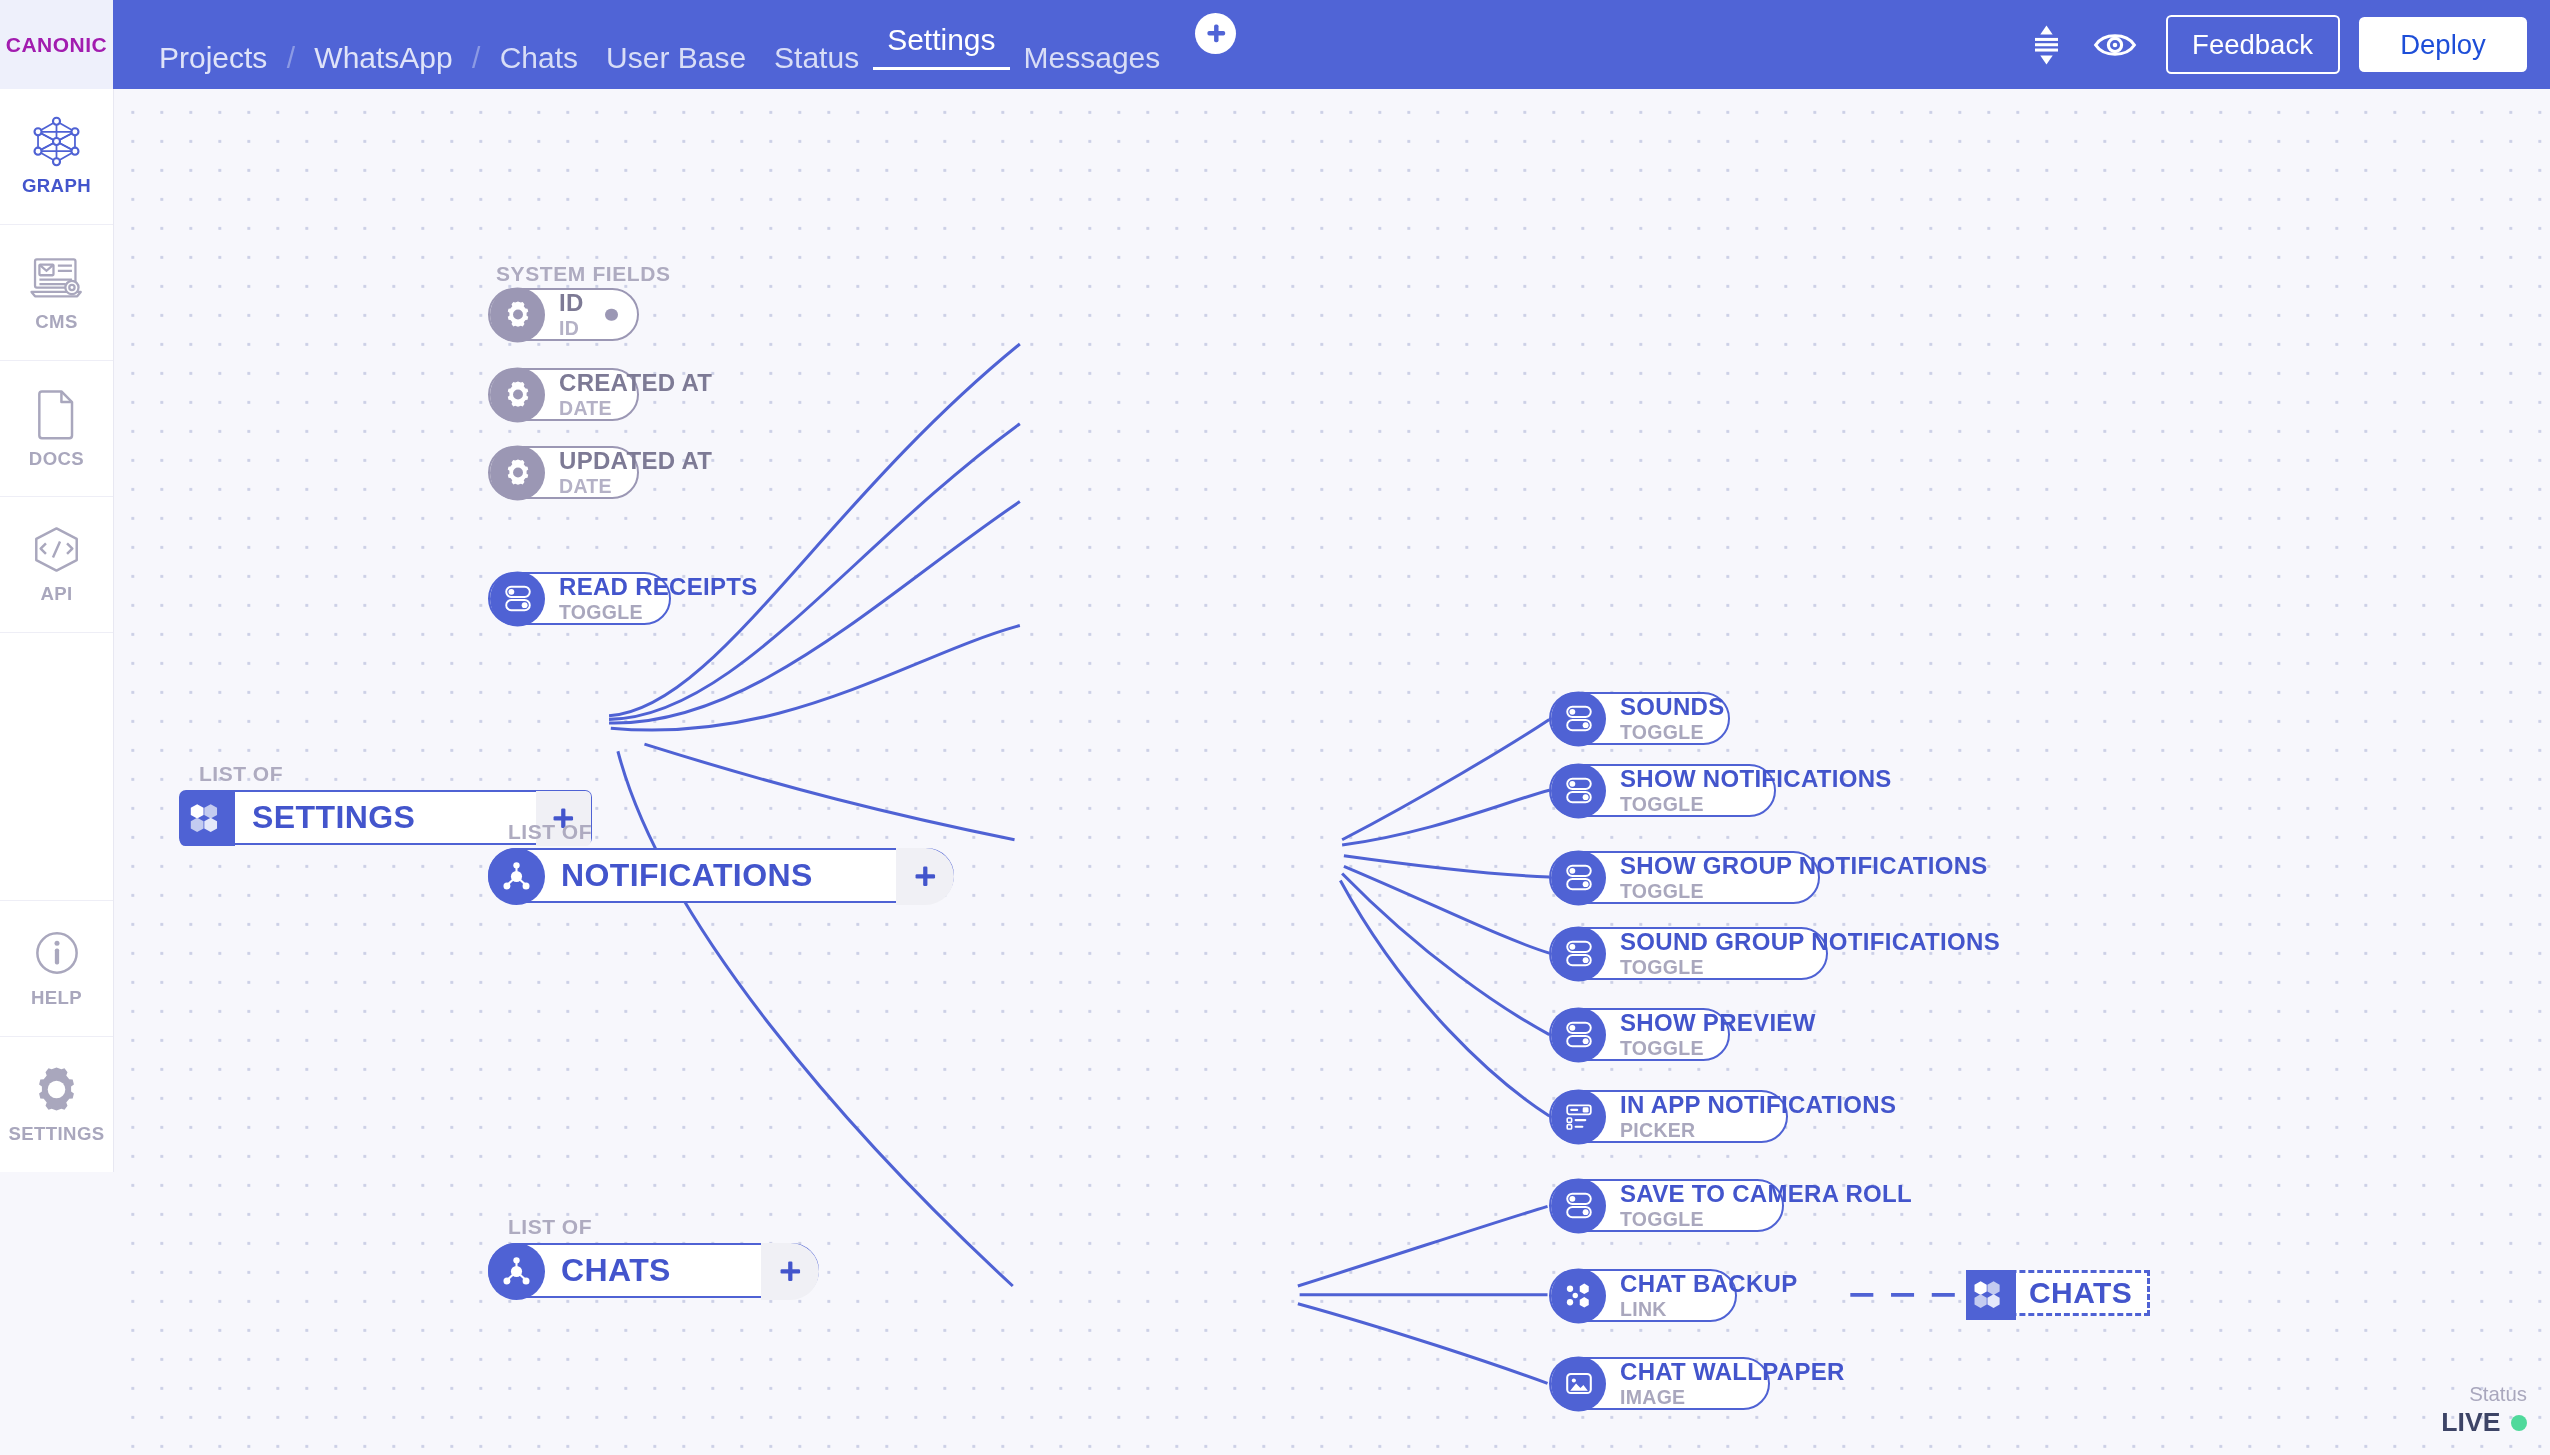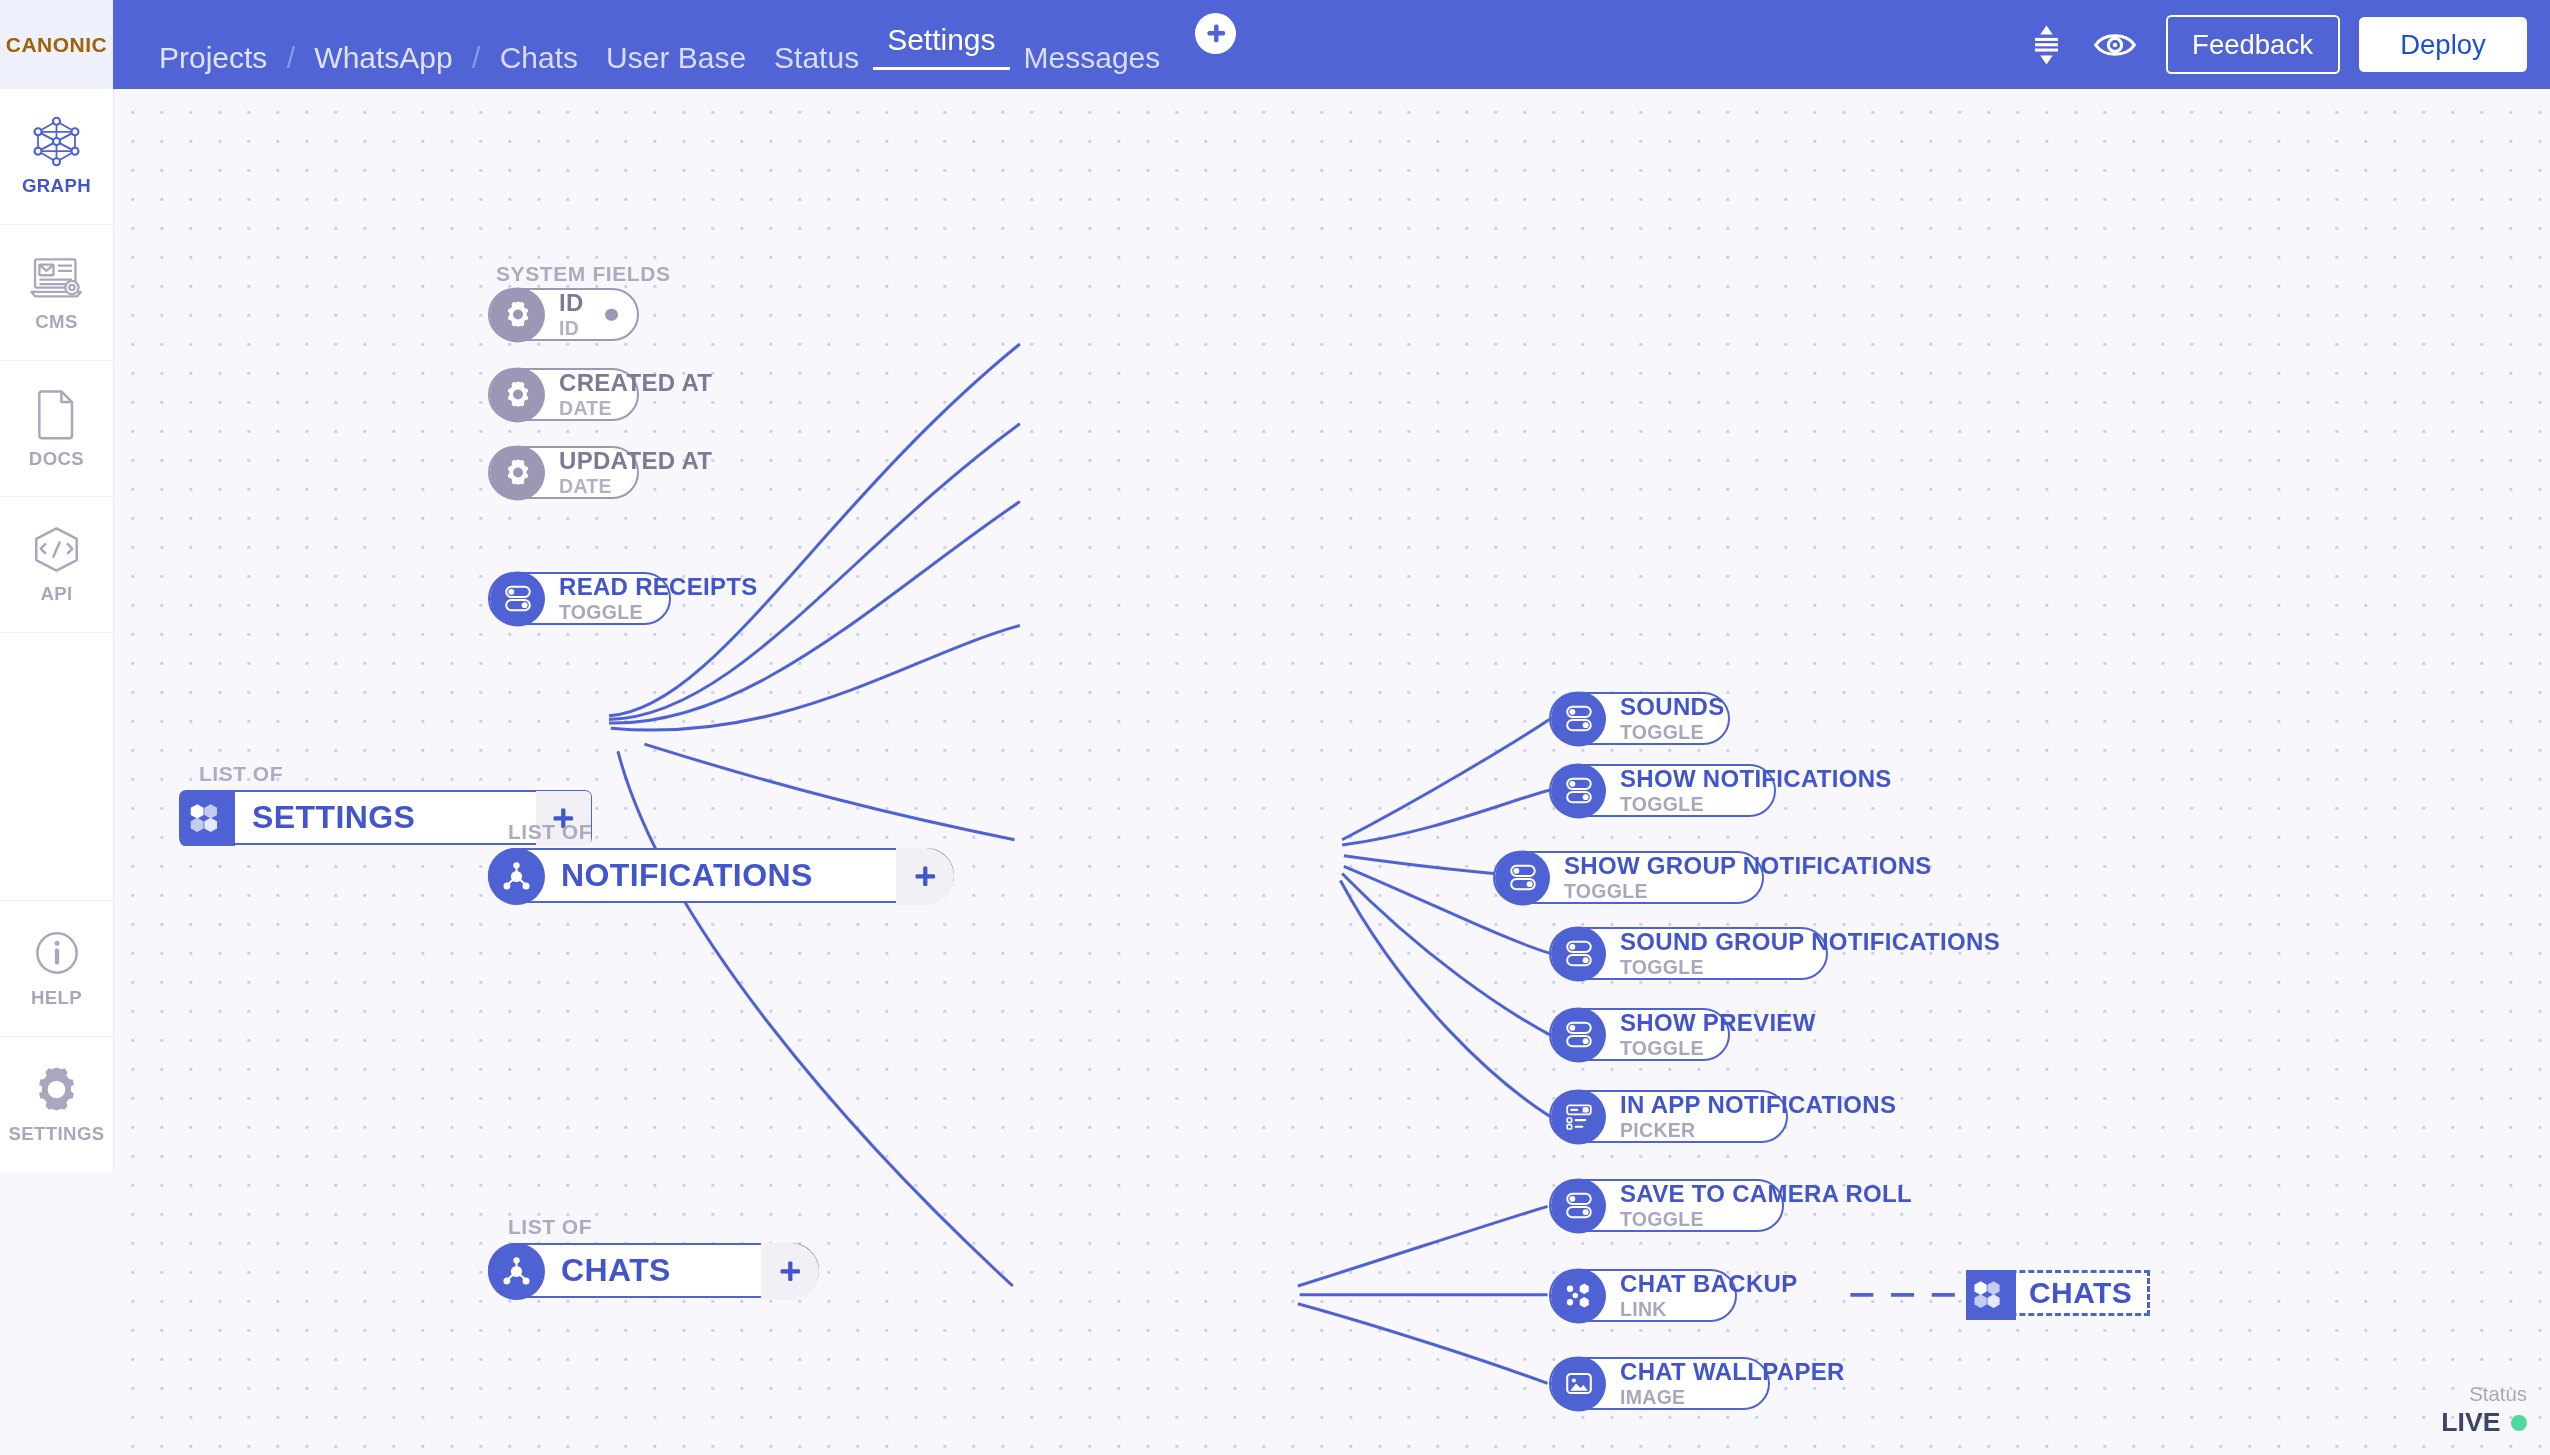--- a/index.html
+++ b/index.html
@@ -7,21 +7,21 @@
     width:2550px;height:1456px;overflow:hidden;
     font-family:"Liberation Sans",sans-serif;
     background:#f7f7fc;
     -webkit-font-smoothing:antialiased;
   }
   .app{position:relative;width:2550px;height:1456px;}
 
   
   .topbar{position:absolute;left:0;top:0;width:2550px;height:89px;background:#5064d6;display:flex;align-items:center;z-index:40;}
   .brand{width:113px;height:89px;background:#eef0fb;display:flex;align-items:center;justify-content:center;
-         color:#a16207;font-size:21px;font-weight:bold;letter-spacing:0.5px;}
+         color:#a21caf;font-size:21px;font-weight:bold;letter-spacing:0.5px;}
   .crumbs{display:flex;height:63px;margin-left:32px;gap:0px;}
   .crumb{color:#d8ddf6;font-size:30px;padding:0 14px;line-height:89px;white-space:nowrap;}
   .crumb.plain{color:#dfe3f8;}
   .crumb.active{color:#ffffff;border-bottom:3.5px solid #ffffff;height:43px;line-height:43px;padding-bottom:5.3px;margin-top:5.3px;}
   .sep{color:#8c9ae4;font-size:30px;padding:0 5.3px;line-height:89px;}
   .addtab{width:41px;height:41px;border-radius:50%;background:#fff;display:flex;align-items:center;justify-content:center;margin-left:21px;}
   .addtab svg{display:block;}
   .topright{position:absolute;right:23px;top:0;height:89px;display:flex;align-items:center;gap:0;}
   .ticon{width:69px;height:89px;display:flex;align-items:center;justify-content:center;}
   .btn-outline{height:55px;min-width:170px;border:2.7px solid #ffffff;border-radius:5.3px;color:#fff;font-size:27.5px;
@@ -374,21 +374,21 @@
             <circle cx="29" cy="28" r="4" fill="#fff"></circle>
           </svg>
         </div>
         <div class="txt">
           <div class="t1">SHOW NOTIFICATIONS</div>
           <div class="t2">TOGGLE</div>
         </div>
       </div>
     </div>
 
-    <div class="node" style="left:1380px;top:762px;justify-content:flex-end;">
+    <div class="node" style="left:1436px;top:762px;justify-content:flex-end;">
       <div class="bubble" style="width:271px;">
         <div class="badge">
           <svg width="30" height="28" viewBox="0 0 40 38">
             <rect x="4" y="3" width="32" height="14" rx="7" fill="none" stroke="#fff" stroke-width="2.6"></rect>
             <circle cx="11" cy="10" r="4" fill="#fff"></circle>
             <rect x="4" y="21" width="32" height="14" rx="7" fill="none" stroke="#fff" stroke-width="2.6"></rect>
             <circle cx="29" cy="28" r="4" fill="#fff"></circle>
           </svg>
         </div>
         <div class="txt">

